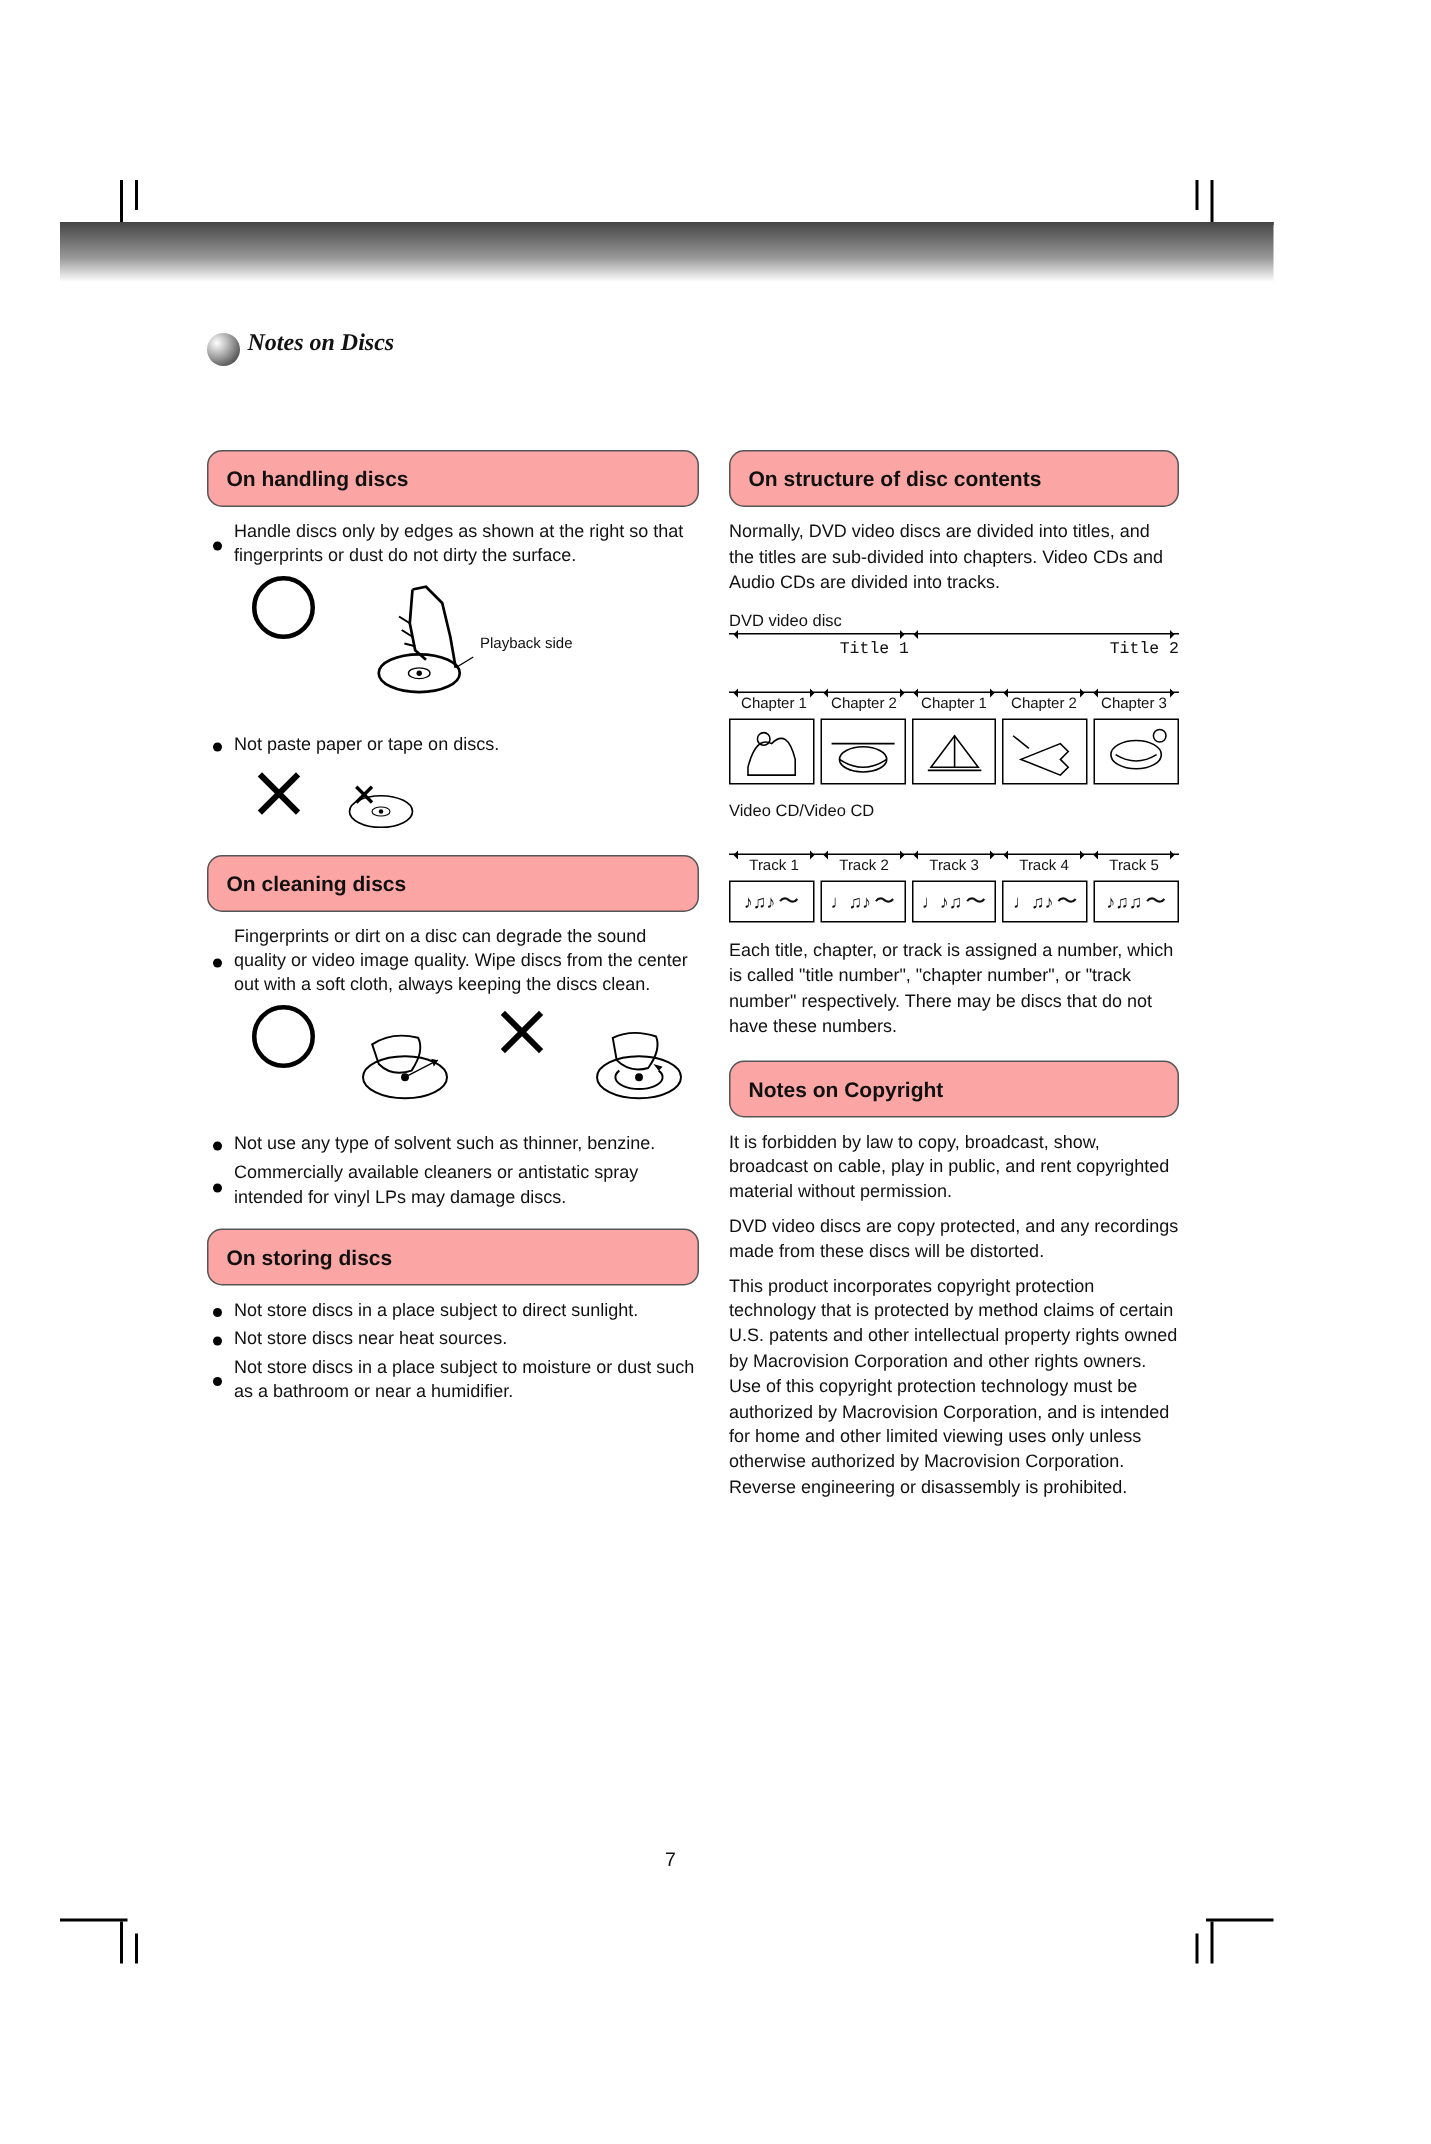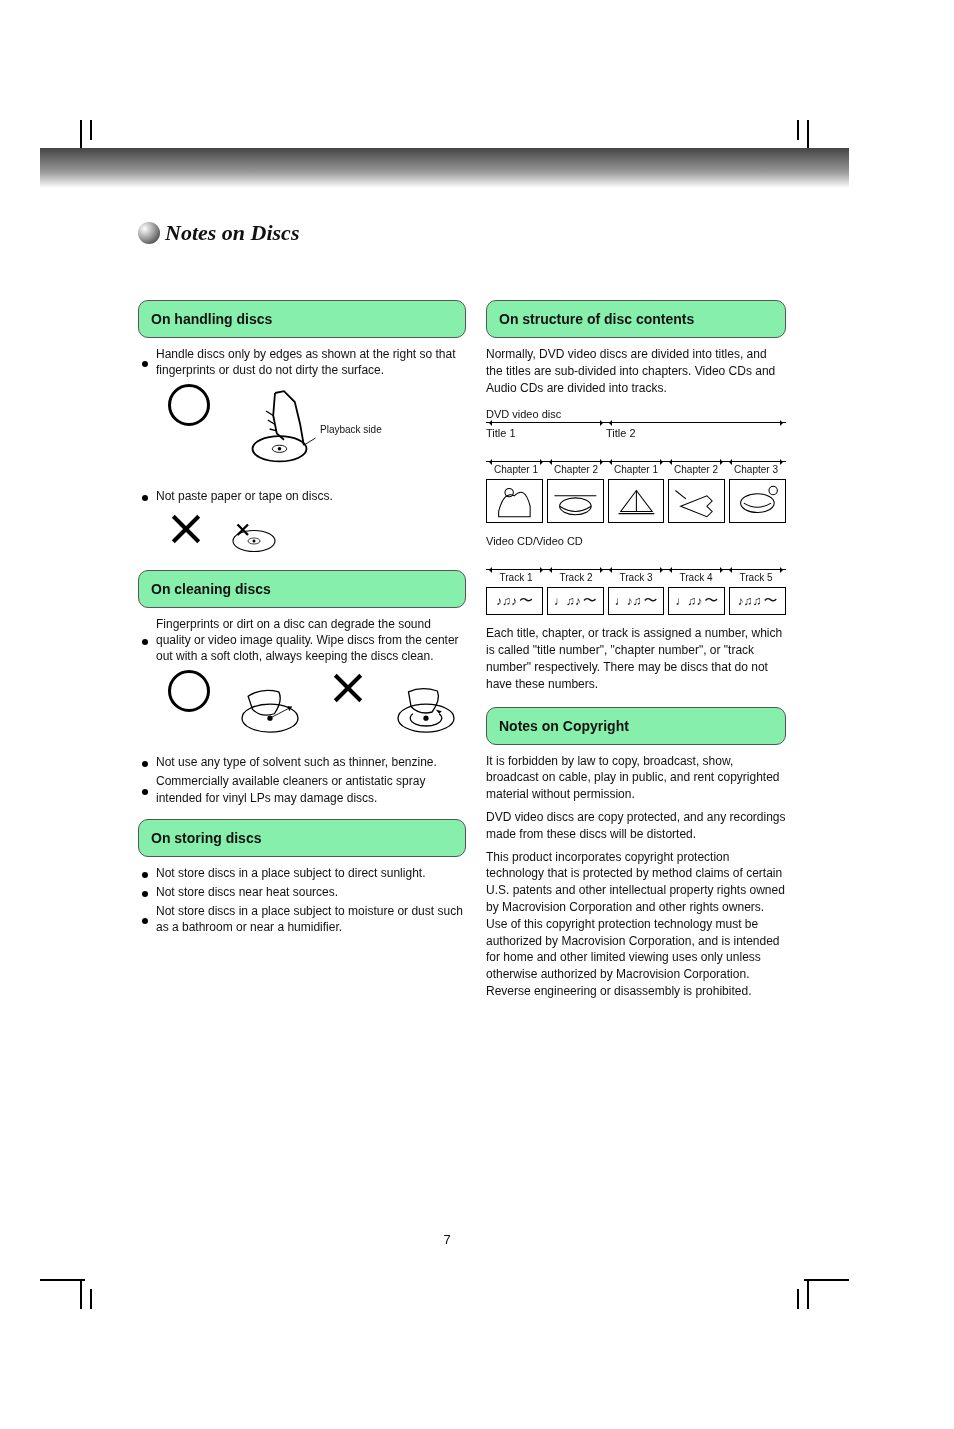--- a/index.html
+++ b/index.html
@@ -49,42 +49,42 @@
     height: 22px;
     border-radius: 50%;
     background: radial-gradient(circle at 30% 30%, #fff, #aaa 40%, #666 70%, #222 100%);
   }
   .title {
     position: absolute;
     top: 220px;
     left: 165px;
     font-style: italic;
     font-weight: bold;
-    font-size: 22px;
+    font-size: 16px;
     font-family: "Times New Roman", serif;
   }
 
   .content {
     position: absolute;
     top: 300px;
     left: 138px;
     right: 168px;
     display: flex;
     gap: 20px;
   }
   .col { flex: 1; }
 
   .section-head {
     border: 1px solid #555;
     border-radius: 10px;
     padding: 6px 12px;
     font-size: 14px;
     font-weight: bold;
     margin-bottom: 8px;
-    background: #86efac;
+    background: #fca5a5;
     height: 24px;
     box-sizing: content-box;
     display: flex;
     align-items: center;
   }
 
   .bullet-row { display: flex; align-items: center; margin: 3px 0; font-size: 12px; line-height: 1.35; }
   .bullet { width: 6px; height: 6px; background: #000; border-radius: 50%; margin: 4px 8px 0 4px; flex-shrink: 0; }
 
   .fig {
@@ -107,21 +107,21 @@
 
   svg.hand { width: 90px; height: 90px; }
   svg.disc-small { width: 60px; height: 45px; }
   svg.wipe { width: 80px; height: 70px; }
 
   .right-text { font-size: 12px; line-height: 1.4; }
 
   .struct {
     margin-top: 12px;
   }
-  .struct .labels { display: flex; font-size: 11px; text-align: left; }
+  .struct .labels { display: flex; font-size: 11px; text-align: right; font-family: Liberation Mono, monospace; }
   .struct .labels > div { flex: 1; position: relative; border-top: 1px solid #000; padding-top: 4px; }
   .struct .labels > div::before, .struct .labels > div::after {
     content: ""; position: absolute; top: -3px; width: 0; height: 0; border: 3px solid transparent;
   }
   .struct .labels > div::before { left: 0; border-right-color: #000; }
   .struct .labels > div::after  { right: 0; border-left-color: #000; }
   .struct .sublabels { display: flex; font-size: 10px; margin-top: 18px;}
   .struct .sublabels > div { position: relative; padding-top: 4px; text-align: center;}
   .struct .sublabels > div > span { display: block; border-top: 1px solid #000; position: relative; padding-top:2px;}
   .struct .sublabels > div > span::before, .struct .sublabels > div > span::after {

